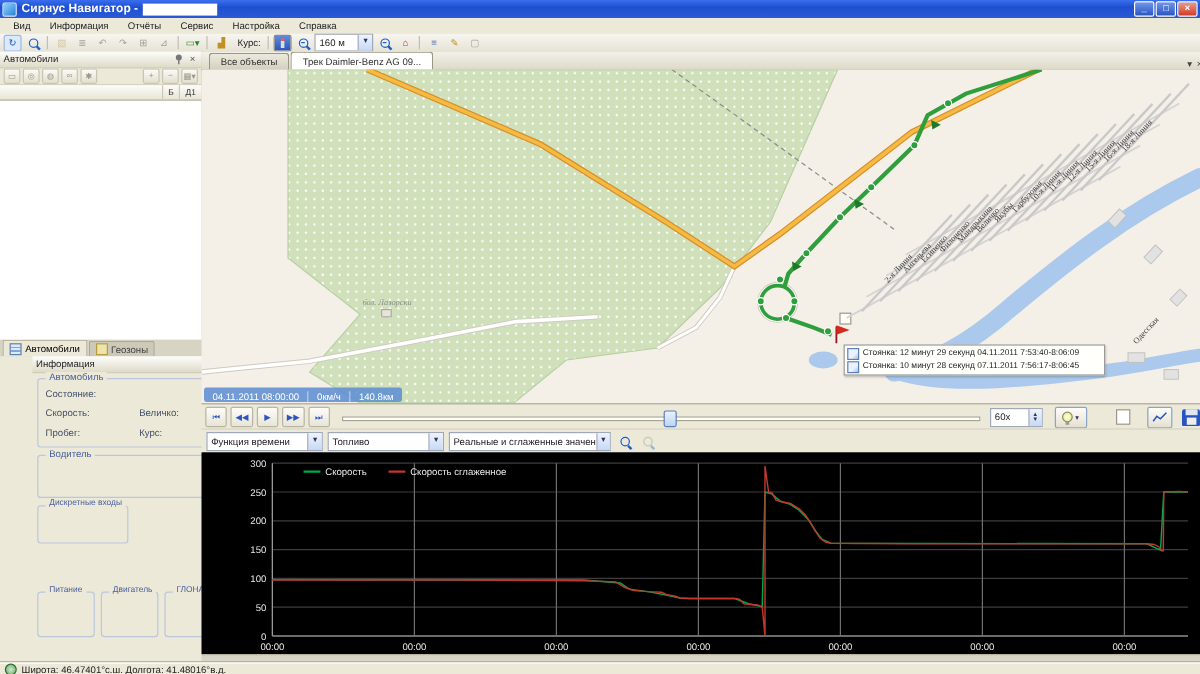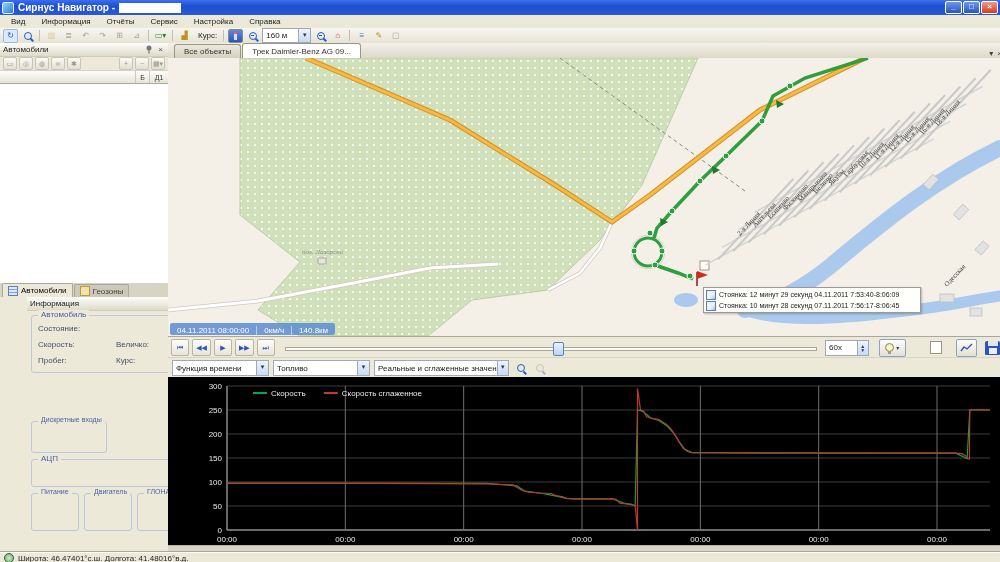--- a/index.html
+++ b/index.html
@@ -205,25 +205,25 @@
     </span>
   </div>
   <div class="group" style="left:4px;top:18px;width:156px;height:56px;">
     <span class="glabel">Автомобиль</span>
     <span class="fld" style="left:6px;top:8px;">Состояние:</span>
     <span class="fld" style="left:6px;top:24px;">Скорость:</span>
     <span class="fld" style="left:84px;top:24px;">Величко:</span>
     <span class="fld" style="left:6px;top:40px;">Пробег:</span>
     <span class="fld" style="left:84px;top:40px;">Курс:</span>
   </div>
+  <div class="group" style="left:4px;top:82px;width:156px;height:34px;">
+    <span class="glabel">Водитель</span>
+  </div>
   <div class="group" style="left:4px;top:124px;width:74px;height:30px;">
     <span class="glabel" style="font-size:7px;">Дискретные входы</span>
-  </div>
-  <div class="group" style="left:4px;top:162px;width:156px;height:26px;">
-    <span class="glabel">АЦП</span>
   </div>
   <div class="group" style="left:4px;top:196px;width:46px;height:36px;">
     <span class="glabel" style="font-size:7px;">Питание</span>
   </div>
   <div class="group" style="left:57px;top:196px;width:46px;height:36px;">
     <span class="glabel" style="font-size:7px;">Двигатель</span>
   </div>
   <div class="group" style="left:110px;top:196px;width:50px;height:36px;">
     <span class="glabel" style="font-size:7px;">ГЛОНАСС/GPS</span>
   </div>

